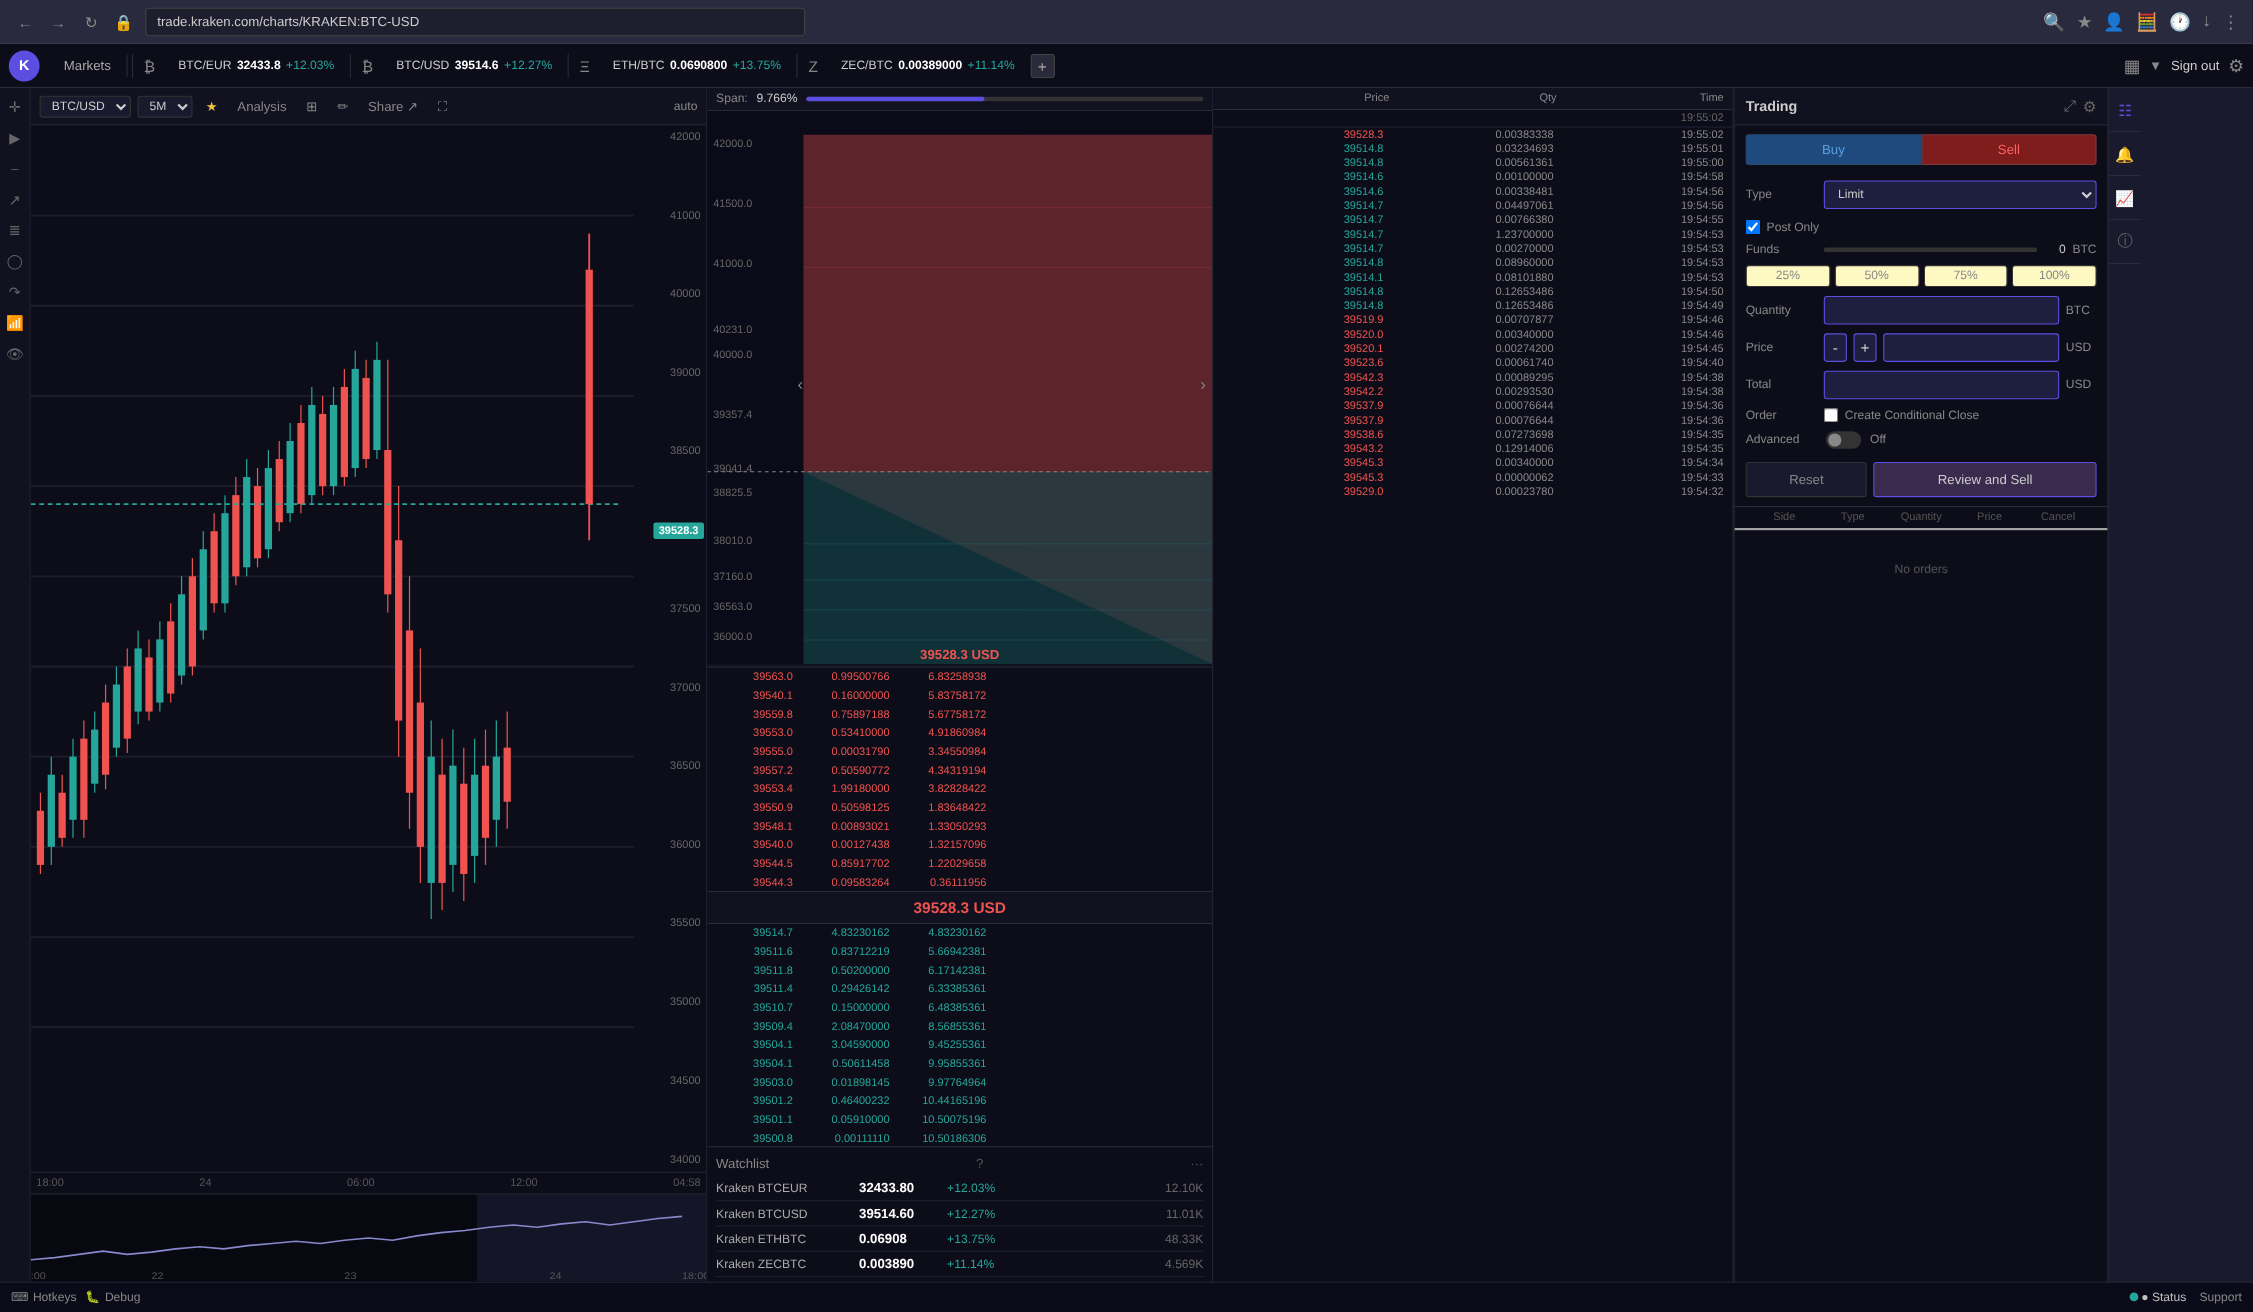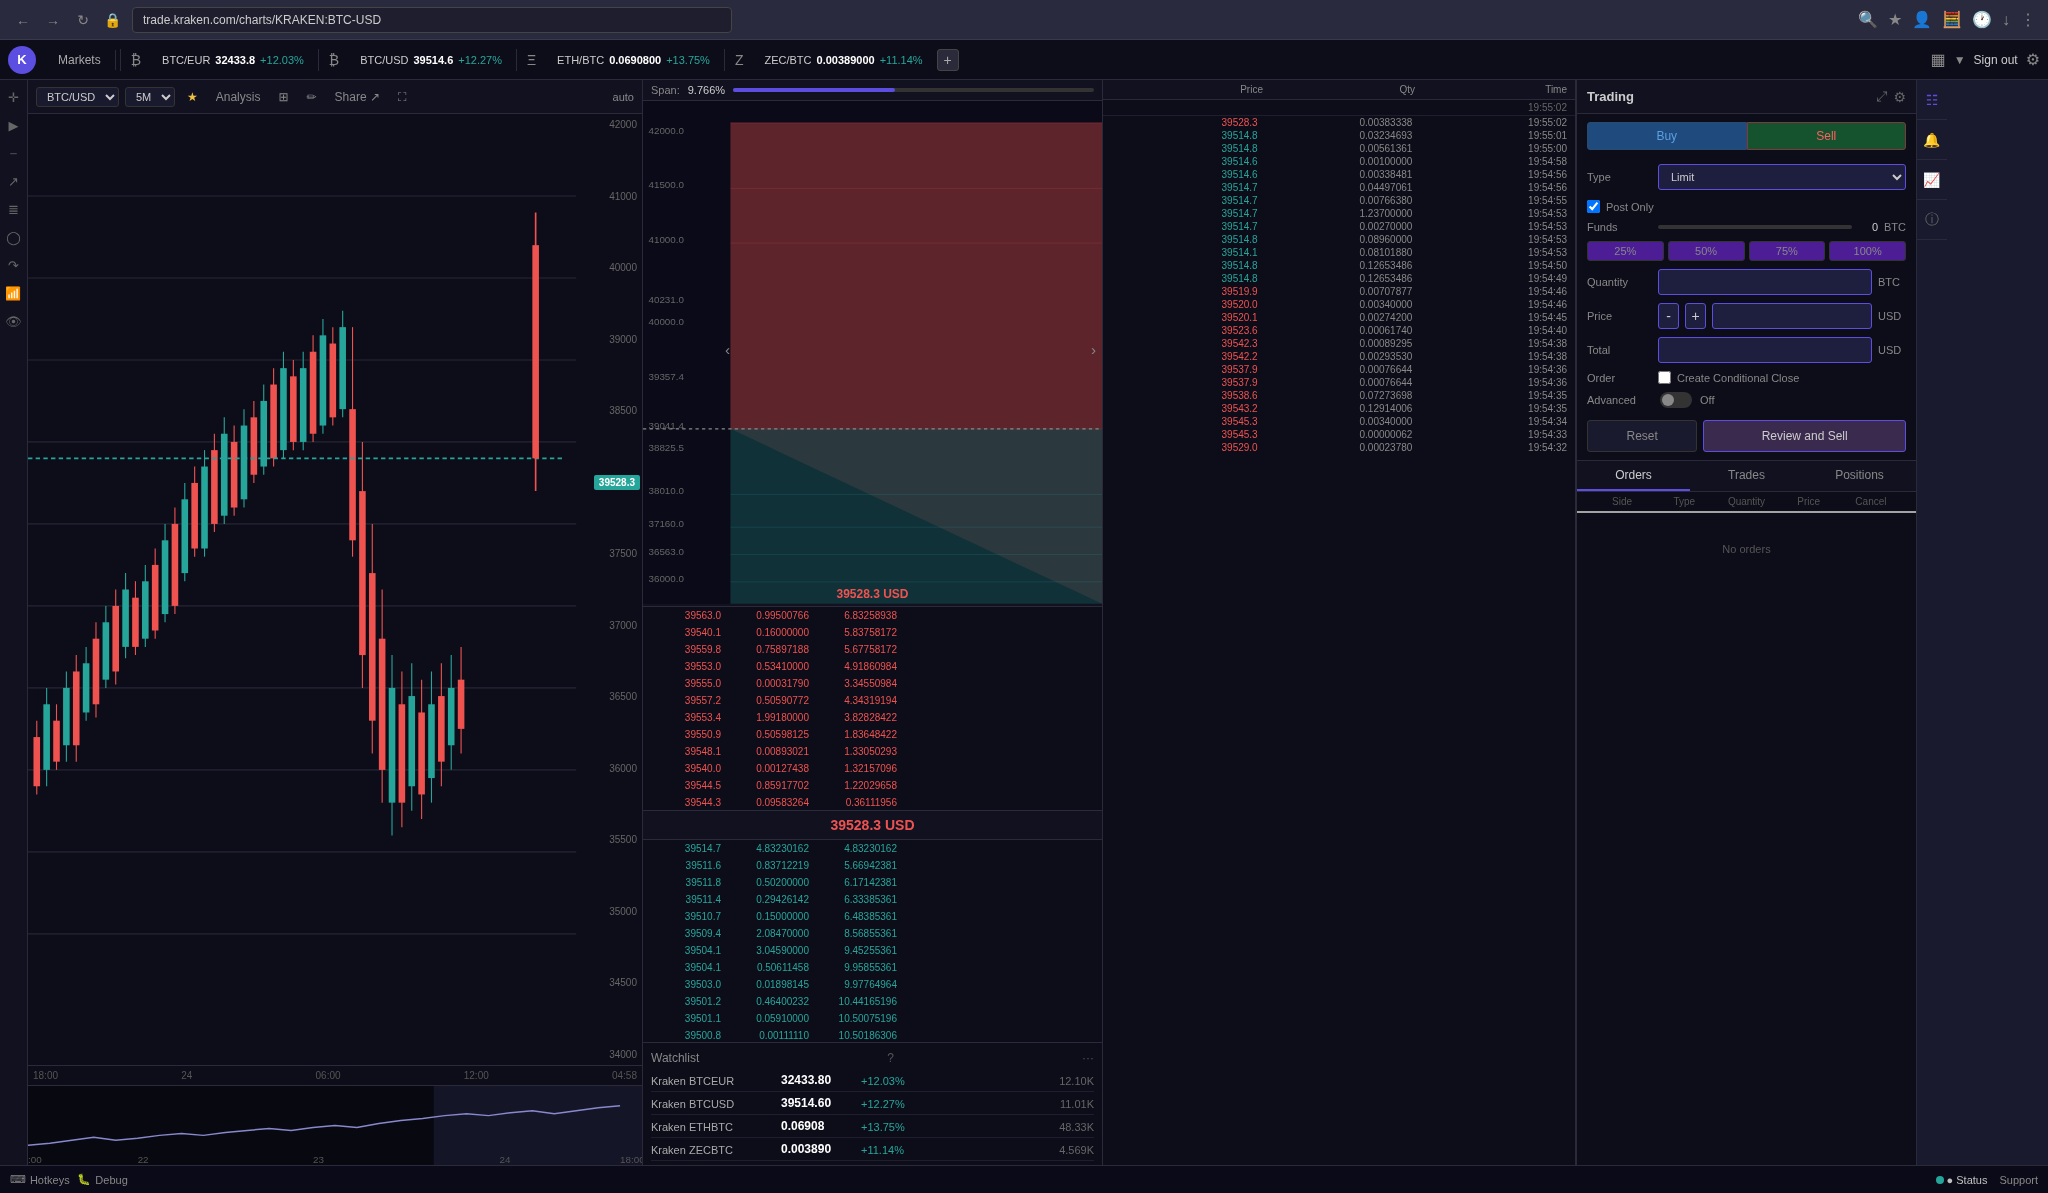--- a/index.html
+++ b/index.html
@@ -356,21 +356,21 @@
       color: #5c9ee0; cursor: pointer; font-size: 12px;
       border-radius: 3px 0 0 3px;
     }
     .sell-btn {
       flex: 1; padding: 6px;
       background: #5c2a2e; border: 1px solid #7c3a3e;
       color: #ef5350; cursor: pointer; font-size: 12px;
       border-radius: 0 3px 3px 0;
     }
     .active-buy { background: #1e4a7e; color: #5c9ee0; }
-    .active-sell { background: #14532d; color: #ff6060; }
+    .active-sell { background: #7f1d1d; color: #ff6060; }
 
     .form-row {
       display: flex; align-items: center; padding: 6px 10px;
       gap: 6px;
     }
     .form-label { color: #888; font-size: 11px; min-width: 65px; }
     .form-select {
       flex: 1; background: #1e1e3e; border: 1px solid #5c4ee0;
       color: #ccc; padding: 4px 8px; font-size: 11px;
       border-radius: 3px; height: 26px; cursor: pointer;
@@ -411,21 +411,21 @@
     .funds-slider-track {
       flex: 1; height: 4px; background: #333; border-radius: 2px;
     }
     .funds-amount { color: #ccc; font-size: 11px; min-width: 20px; text-align: right; }
     .funds-unit { color: #888; font-size: 11px; }
     .pct-btns {
       display: flex; gap: 4px; padding: 4px 10px;
     }
     .pct-btn {
       flex: 1; padding: 3px;
-      background: #4c1d95; border: 1px solid #333;
+      background: #fef9c3; border: 1px solid #333;
       color: #888; cursor: pointer; font-size: 11px;
       border-radius: 3px; 
     }
 
     .qty-row {
       display: flex; align-items: center; padding: 4px 10px; gap: 6px;
     }
     .qty-input {
       flex: 1; background: #1e1e3e; border: 1px solid #5c4ee0;
       color: #ccc; padding: 4px 8px; font-size: 11px;
@@ -1290,25 +1290,20 @@
         </div>
         <span class="toggle-text">Off</span>
       </div>
 
       <div class="action-btns">
         <button class="reset-btn">Reset</button>
         <button class="review-btn">Review and Sell</button>
       </div>
 
       <div class="orders-panel">
-        <div class="orders-tabs">
-          <div class="orders-tab active">Orders</div>
-          <div class="orders-tab">Trades</div>
-          <div class="orders-tab">Positions</div>
-        </div>
         <div class="orders-table-header">
           <div class="ot-cell">Side</div>
           <div class="ot-cell">Type</div>
           <div class="ot-cell">Quantity</div>
           <div class="ot-cell">Price</div>
           <div class="ot-cell">Cancel</div>
         </div>
         <div class="no-orders">No orders</div>
       </div>
     </div>

